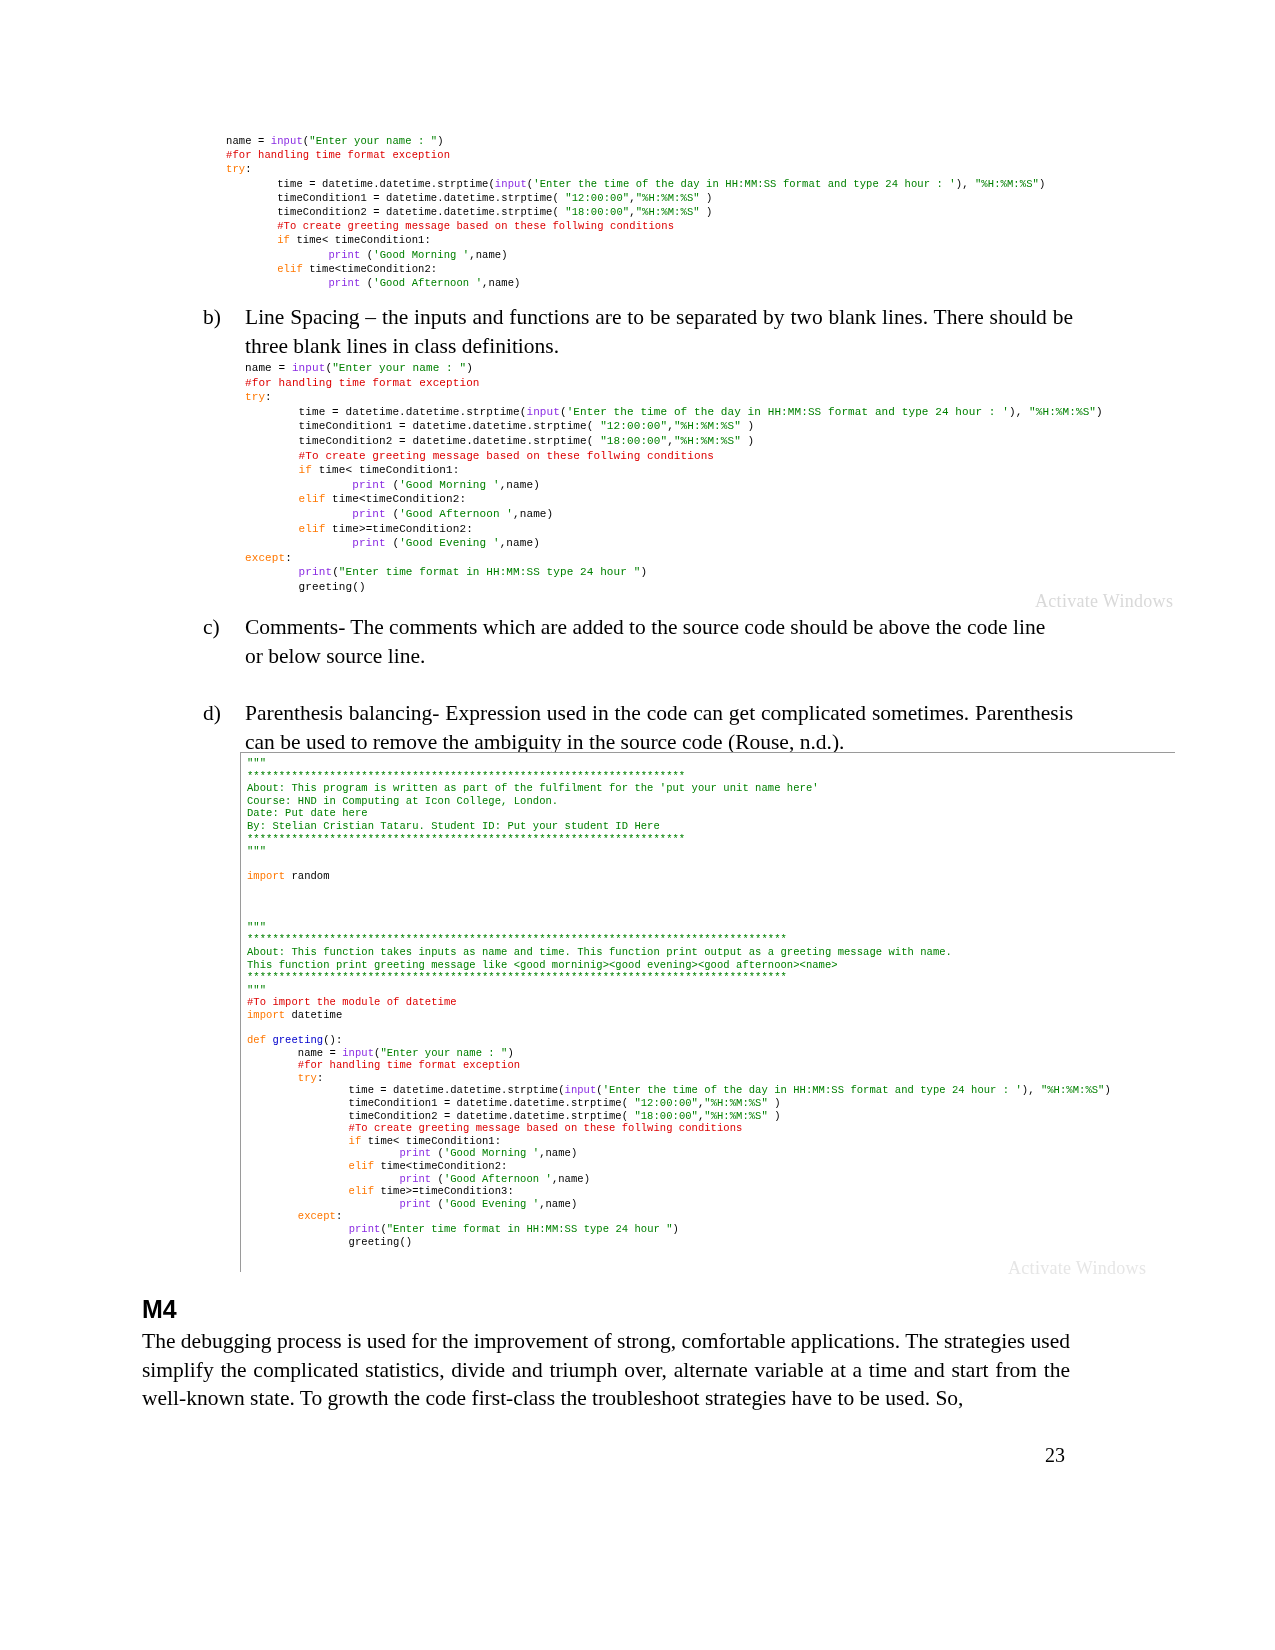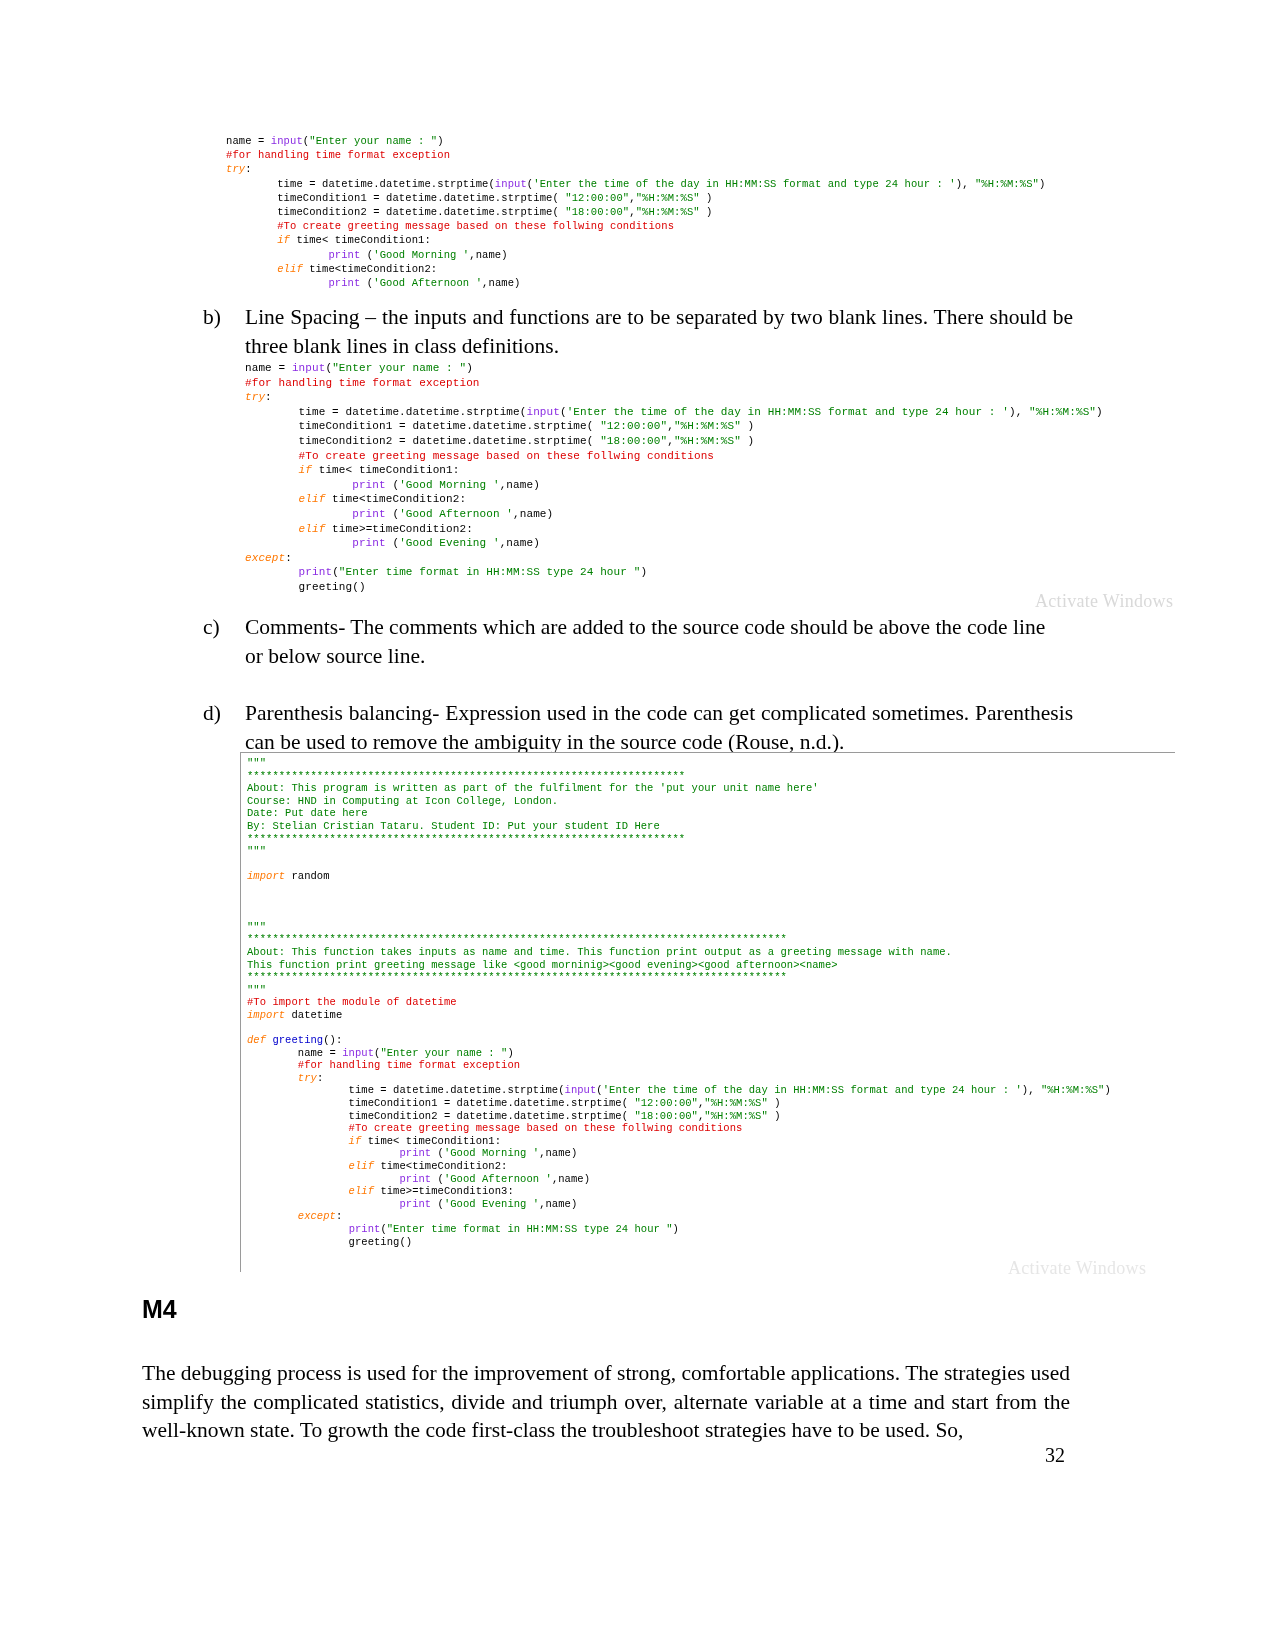--- a/index.html
+++ b/index.html
@@ -51,21 +51,21 @@
     white-space: pre;
     color: #000000;
     overflow: hidden;
   }
   .code-shot .ln {
     display: block;
     white-space: pre;
   }
 
   
-  .k-kw      { color: #ff7700; font-style: italic; }   
+  .k-kw      { color: #ff7700; }   
   .k-fn      { color: #8a2be2; text-align: center; }   
   .k-str     { color: #008000; }   
   .k-cmt     { color: #dd0000; }   
   .k-def     { color: #0000cc; }   
   .k-txt     { color: #000000; }   
 
   
   #code-shot-1 {
     left: 226px;
     top: 134px;
@@ -132,21 +132,20 @@
   }
   #m4-paragraph {
     position: absolute;
     left: 142px;
     top: 1327px;
     width: 928px;
     font-family: "Liberation Serif", serif;
     font-size: 21.5px;
     line-height: 28.5px;
     text-align: justify;
-    margin-top: 32px;
   }
 
   #page-number {
     position: absolute;
     left: 1045px;
     top: 1444px;
     font-family: "Liberation Serif", serif;
     font-size: 20px;
   }
 </style>
@@ -176,15 +175,15 @@
     <div class="list-body justify">Parenthesis balancing- Expression used in the code can get complicated sometimes. Parenthesis can be used to remove the ambiguity in the source code (Rouse, n.d.).</div>
   </div>
 
   <div class="code-shot" id="code-shot-3"><span class="ln"><span class="k-str">"""</span></span><span class="ln"><span class="k-str">*********************************************************************</span></span><span class="ln"><span class="k-str">About: This program is written as part of the fulfilment for the 'put your unit name here'</span></span><span class="ln"><span class="k-str">Course: HND in Computing at Icon College, London.</span></span><span class="ln"><span class="k-str">Date: Put date here</span></span><span class="ln"><span class="k-str">By: Stelian Cristian Tataru. Student ID: Put your student ID Here</span></span><span class="ln"><span class="k-str">*********************************************************************</span></span><span class="ln"><span class="k-str">"""</span></span><span class="ln">&nbsp;</span><span class="ln"><span class="k-kw">import</span><span class="k-txt"> random</span></span><span class="ln">&nbsp;</span><span class="ln">&nbsp;</span><span class="ln">&nbsp;</span><span class="ln"><span class="k-str">"""</span></span><span class="ln"><span class="k-str">*************************************************************************************</span></span><span class="ln"><span class="k-str">About: This function takes inputs as name and time. This function print output as a greeting message with name.</span></span><span class="ln"><span class="k-str">This function print greeting message like &lt;good morninig&gt;&lt;good evening&gt;&lt;good afternoon&gt;&lt;name&gt;</span></span><span class="ln"><span class="k-str">*************************************************************************************</span></span><span class="ln"><span class="k-str">"""</span></span><span class="ln"><span class="k-cmt">#To import the module of datetime</span></span><span class="ln"><span class="k-kw">import</span><span class="k-txt"> datetime</span></span><span class="ln">&nbsp;</span><span class="ln"><span class="k-kw">def </span><span class="k-def">greeting</span><span class="k-txt">():</span></span><span class="ln"><span class="k-txt">        name = </span><span class="k-fn">input</span><span class="k-txt">(</span><span class="k-str">"Enter your name : "</span><span class="k-txt">)</span></span><span class="ln"><span class="k-cmt">        #for handling time format exception</span></span><span class="ln"><span class="k-kw">        try</span><span class="k-txt">:</span></span><span class="ln"><span class="k-txt">                time = datetime.datetime.strptime(</span><span class="k-fn">input</span><span class="k-txt">(</span><span class="k-str">'Enter the time of the day in HH:MM:SS format and type 24 hour : '</span><span class="k-txt">), </span><span class="k-str">"%H:%M:%S"</span><span class="k-txt">)</span></span><span class="ln"><span class="k-txt">                timeCondition1 = datetime.datetime.strptime( </span><span class="k-str">"12:00:00"</span><span class="k-txt">,</span><span class="k-str">"%H:%M:%S"</span><span class="k-txt"> )</span></span><span class="ln"><span class="k-txt">                timeCondition2 = datetime.datetime.strptime( </span><span class="k-str">"18:00:00"</span><span class="k-txt">,</span><span class="k-str">"%H:%M:%S"</span><span class="k-txt"> )</span></span><span class="ln"><span class="k-cmt">                #To create greeting message based on these follwing conditions</span></span><span class="ln"><span class="k-kw">                if</span><span class="k-txt"> time&lt; timeCondition1:</span></span><span class="ln"><span class="k-txt">                        </span><span class="k-fn">print</span><span class="k-txt"> (</span><span class="k-str">'Good Morning '</span><span class="k-txt">,name)</span></span><span class="ln"><span class="k-kw">                elif</span><span class="k-txt"> time&lt;timeCondition2:</span></span><span class="ln"><span class="k-txt">                        </span><span class="k-fn">print</span><span class="k-txt"> (</span><span class="k-str">'Good Afternoon '</span><span class="k-txt">,name)</span></span><span class="ln"><span class="k-kw">                elif</span><span class="k-txt"> time&gt;=timeCondition3:</span></span><span class="ln"><span class="k-txt">                        </span><span class="k-fn">print</span><span class="k-txt"> (</span><span class="k-str">'Good Evening '</span><span class="k-txt">,name)</span></span><span class="ln"><span class="k-kw">        except</span><span class="k-txt">:</span></span><span class="ln"><span class="k-txt">                </span><span class="k-fn">print</span><span class="k-txt">(</span><span class="k-str">"Enter time format in HH:MM:SS type 24 hour "</span><span class="k-txt">)</span></span><span class="ln"><span class="k-txt">                greeting()</span></span></div>
 
   <div class="watermark" id="watermark-2">Activate Windows</div>
 
   <div id="m4-heading">M4</div>
   <div id="m4-paragraph">The debugging process is used for the improvement of strong, comfortable applications. The strategies used simplify the complicated statistics, divide and triumph over, alternate variable at a time and start from the well-known state. To growth the code first-class the troubleshoot strategies have to be used. So,</div>
 
-  <div id="page-number">32</div>
+  <div id="page-number">23</div>
 
 </div>
 
 </body></html>

